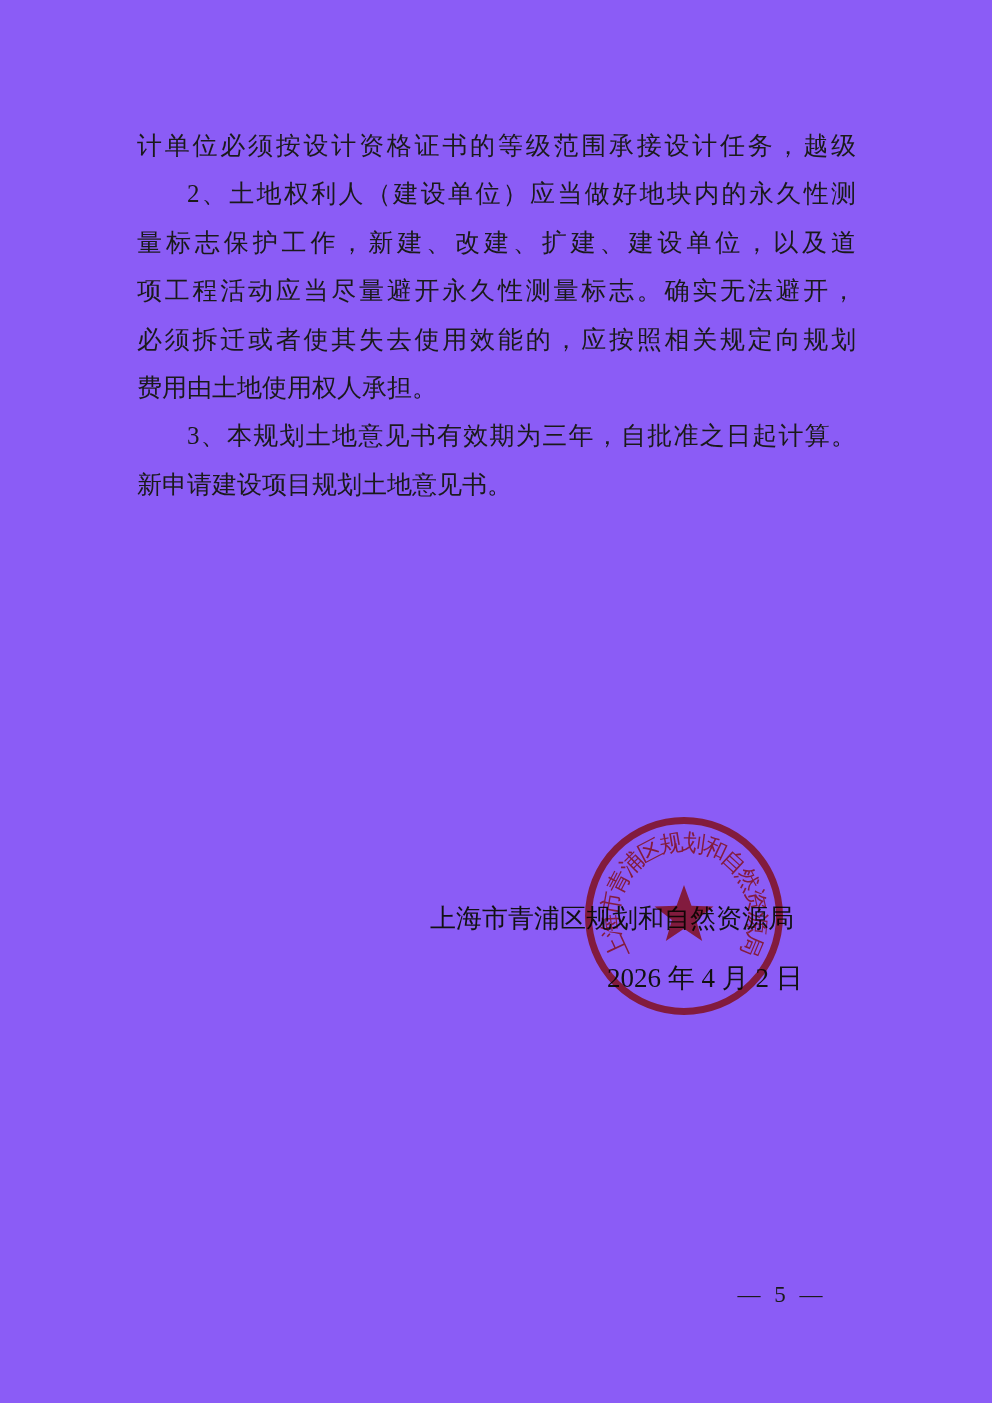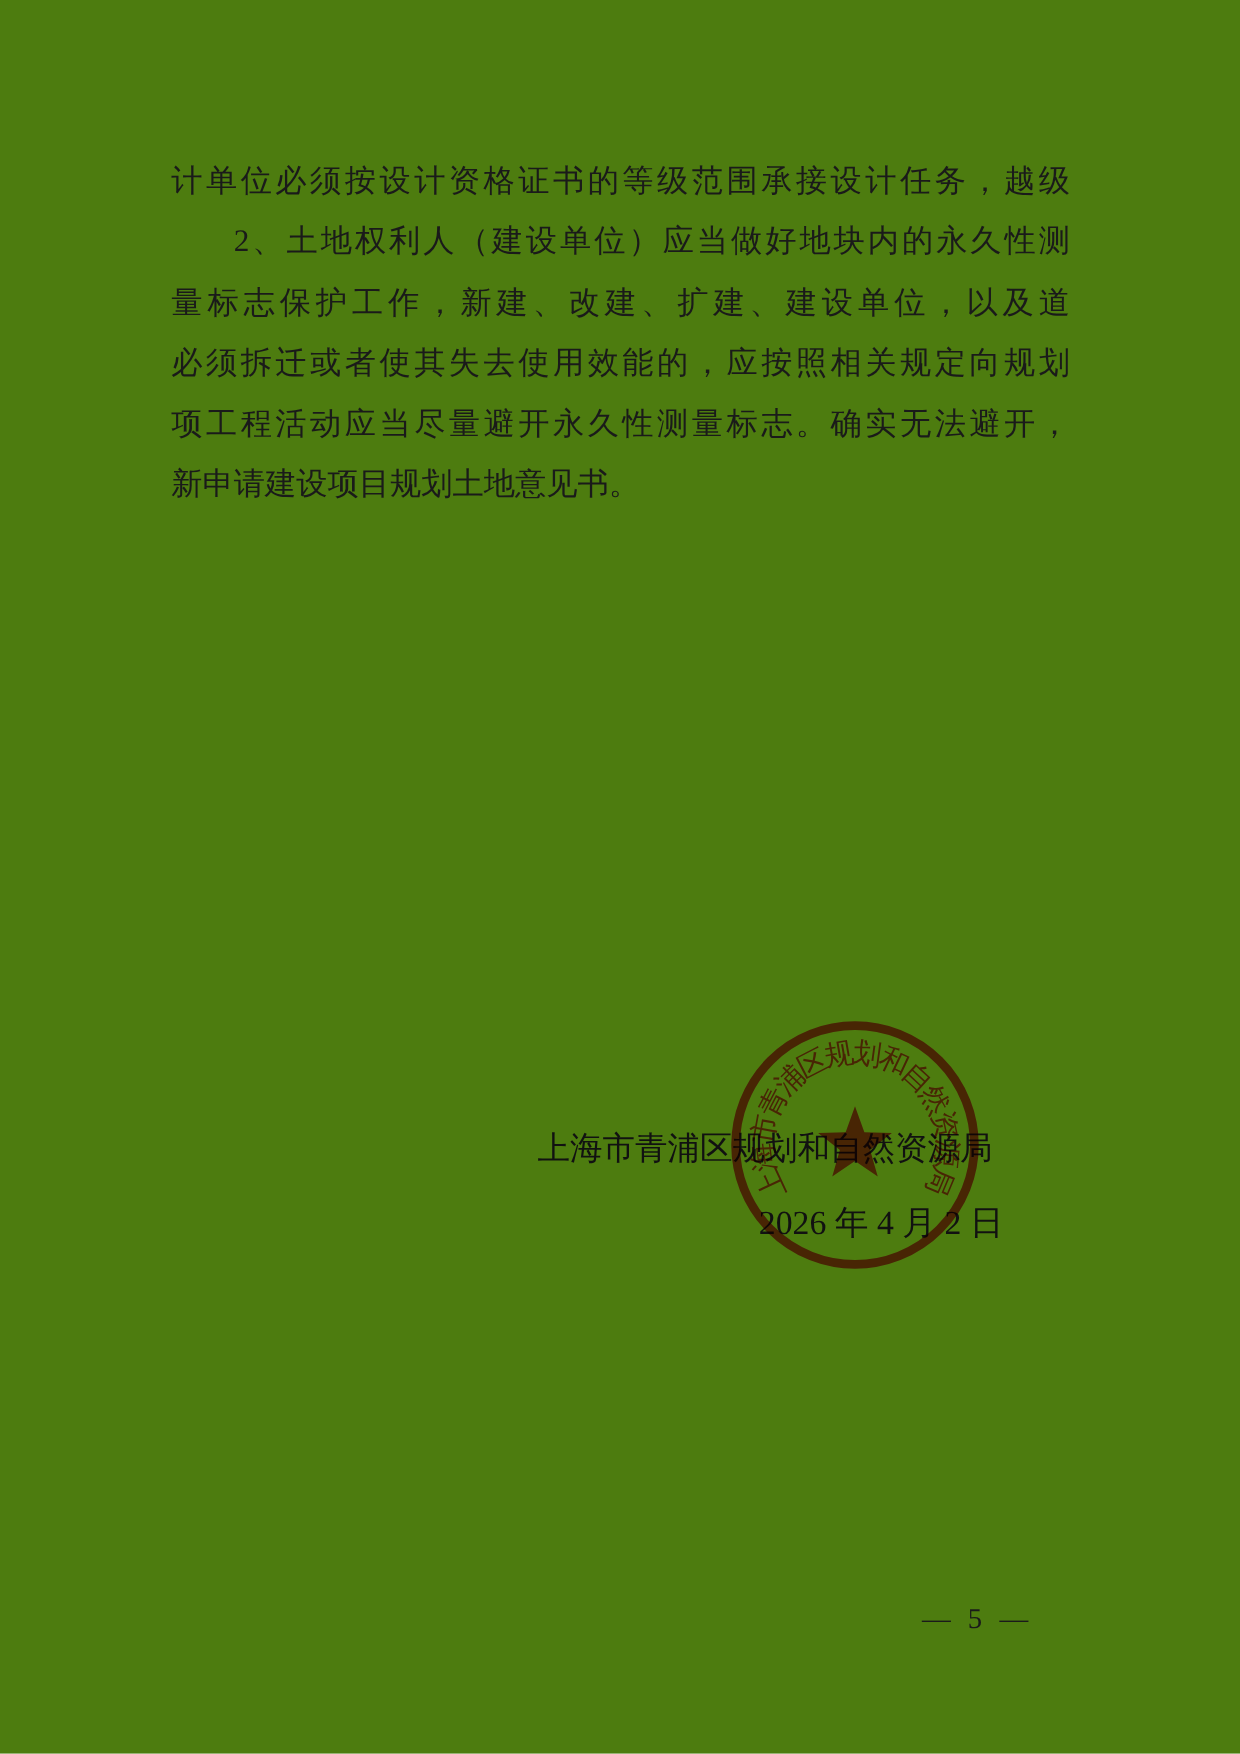--- a/index.html
+++ b/index.html
@@ -1,20 +1,20 @@
 <!DOCTYPE html>
 <html><head>
 <meta charset="utf-8">
 <style>
   html, body { margin: 0; padding: 0; background: #ffffff; }
   .page {
     position: relative;
     width: 992px;
     height: 1403px;
-    background: #4d7c0f;
+    background: #8b5cf6;
     overflow: hidden;
     font-family: "Liberation Serif", "DejaVu Serif", serif;
     color: #1a1a1a;
   }
   .body-text {
     position: absolute;
     left: 137px;
     top: 122px;
     width: 719px;
   }
@@ -72,22 +72,24 @@
 </style>
 </head>
 <body>
 
 <div class="page">
 
   <div class="body-text">
     <div class="ln jfy">计单位必须按设计资格证书的等级范围承接设计任务，越级</div>
     <div class="ln jfy ind">2、土地权利人（建设单位）应当做好地块内的永久性测</div>
     <div class="ln jfy">量标志保护工作，新建、改建、扩建、建设单位，以及道</div>
+    <div class="ln jfy">项工程活动应当尽量避开永久性测量标志。确实无法避开，</div>
     <div class="ln jfy">必须拆迁或者使其失去使用效能的，应按照相关规定向规划</div>
-    <div class="ln jfy">项工程活动应当尽量避开永久性测量标志。确实无法避开，</div>
+    <div class="ln">费用由土地使用权人承担。</div>
+    <div class="ln jfy ind">3、本规划土地意见书有效期为三年，自批准之日起计算。</div>
     <div class="ln">新申请建设项目规划土地意见书。</div>
   </div>
 
   <div class="signature-line">上海市青浦区规划和自然资源局</div>
 
   <div class="date-line">2026 年 4 月 2 日</div>
 
   <svg class="seal" viewBox="0 0 200 200" aria-hidden="true">
     <circle cx="100" cy="100" r="95.5" fill="none" stroke="#ee3b2f" stroke-width="7"></circle>
     <path d="M100,69 L107.5,89.7 L129.5,90.4 L112.1,103.9 L118.2,125.1 L100,112.7 L81.8,125.1 L87.9,103.9 L70.5,90.4 L92.5,89.7 Z" fill="#ee3b2f"></path>

